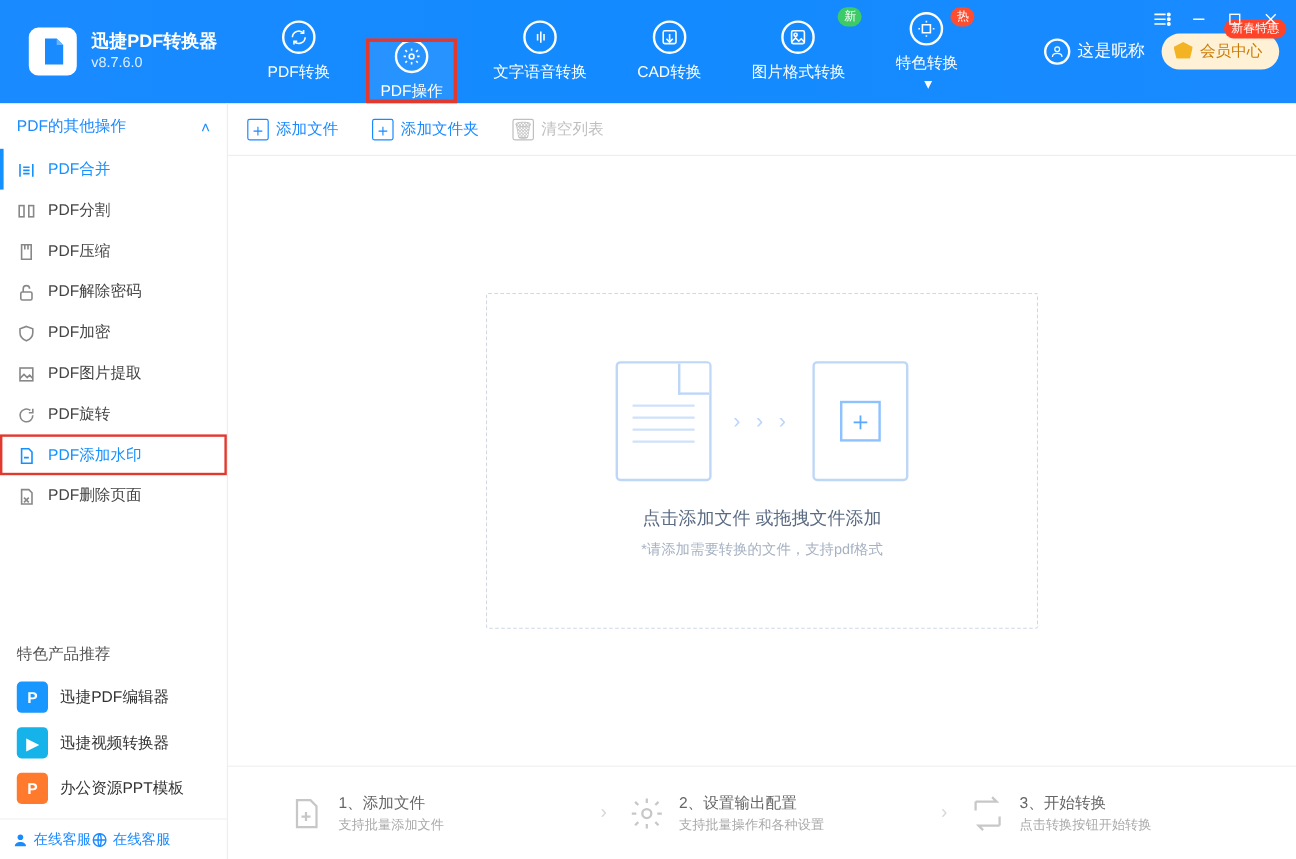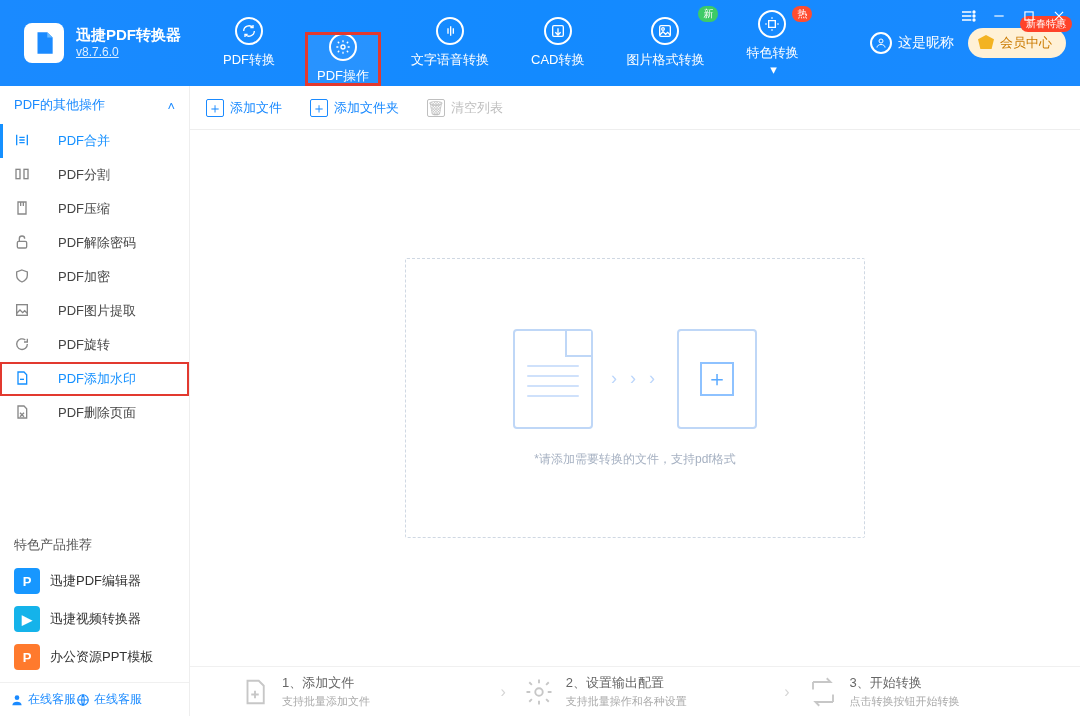--- a/index.html
+++ b/index.html
@@ -2,21 +2,21 @@
 <html><head>
 <meta charset="utf-8">
 <style>
   * { box-sizing: border-box; margin:0; padding:0; }
   body { font-family: "Microsoft YaHei","PingFang SC",Arial,sans-serif; font-size:13px; color:#333; background:#fff; width:1080px; height:716px; overflow:hidden; }
   .titlebar { height:86px; background:linear-gradient(90deg,#1a8aff,#138aff,#1a8aff); color:#fff; display:flex; align-items:center; }
   .logo { width:40px; height:40px; background:#fff; border-radius:8px; display:flex; align-items:center; justify-content:center; margin-left:24px; margin-right:12px; }
   .logo svg { width:26px; height:26px; }
   .app-titles { display:flex; flex-direction:column; line-height:1.3; }
   .app-title { font-size:15px; font-weight:600; }
-  .app-version { font-size:12px; opacity:.85;text-decoration:underline; }
+  .app-version { font-size:12px; opacity:.85; }
   .nav { display:flex; margin-left:30px; gap:18px; height:100%; align-items:stretch; }
   .nav-item { position:relative; display:flex; flex-direction:column; align-items:center; justify-content:center; padding:0 12px; cursor:pointer; }
   .nav-item .nic { width:28px; height:28px; border:2px solid #fff; border-radius:50%; display:flex; align-items:center; justify-content:center; margin-bottom:6px; }
   .nav-item .nic svg { width:16px; height:16px; stroke:#fff; fill:none; stroke-width:2; }
   .nav-item .lbl { font-size:13px; }
   .nav-item.active { background:rgba(255,255,255,0.08); }
   .nav-item.hl { outline:3px solid #e2392f; outline-offset:-3px;margin-top:32px; }
   .tag { position:absolute; top:6px; right:-2px; font-size:10px; padding:1px 5px; border-radius:8px; }
   .tag.green{ background:#3dcb67; }
   .tag.red{ background:#ff4d30; }
@@ -27,21 +27,21 @@
   .vip-btn::before { content:""; position:absolute; left:10px; top:7px; width:16px; height:14px; background:#f3b322; clip-path:polygon(50% 0,100% 30%,85% 100%,15% 100%,0 30%); }
   .vip-tag { position:absolute; top:-12px; right:-6px; background:#ff4329; color:#fff; font-size:10px; border-radius:8px; padding:1px 6px; }
   .sys-right-top { position:absolute; top:8px; right:14px; display:flex; gap:16px; align-items:center; color:#fff; }
   .sys-icn { cursor:pointer; display:flex; align-items:center; }
 
   .body { display:flex; height:calc(716px - 86px); }
   .sidebar { width:190px; border-right:1px solid #eee; display:flex; flex-direction:column; position:relative; }
   .side-header { display:flex; align-items:flex-end; justify-content:space-between; padding:10px 14px; font-size:13px; color:#1a8aff; cursor:pointer; }
   .side-header .chev { color:#1a8aff; }
   .side-list { flex:none; }
-  .side-item { display:flex; align-items:flex-start; gap:28px; padding:8px 14px; cursor:pointer; font-size:13px; color:#444; height:34px; }
+  .side-item { display:flex; align-items:flex-end; gap:10px; padding:8px 14px; cursor:pointer; font-size:13px; color:#444; height:34px; }
   .side-item.active { color:#1590ff; border-left:3px solid #1590ff; padding-left:11px; }
   .side-item.boxed { outline:2px solid #e2392f; outline-offset:-2px; color:#1590ff; }
   .side-icn { width:16px; height:16px; display:flex; align-items:center; justify-content:center; color:#888; }
   .side-item.active .side-icn, .side-item.boxed .side-icn { color:#1590ff; }
   .side-icn svg { width:16px; height:16px; }
 
   .promo { margin-top:auto; padding:10px 8px 6px; }
   .promo-title { font-size:13px; color:#555; margin:0 6px 8px; }
   .promo-item { display:flex; align-items:center; gap:10px; padding:6px; cursor:pointer; font-size:13px; color:#333; }
   .promo-ic { width:26px; height:26px; border-radius:4px; display:flex; align-items:center; justify-content:center; color:#fff; font-weight:700; font-size:13px; }
@@ -64,21 +64,21 @@
   .doc-rect { width:80px; height:100px; border:2px solid #bfd7f7; border-radius:4px; position:relative; background:#fff; }
   .doc-rect.file::before { content:""; position:absolute; top:0; right:0; width:24px; height:24px; background:#fff; border-left:2px solid #bfd7f7; border-bottom:2px solid #bfd7f7; }
   .doc-lines { position:absolute; left:12px; right:12px; top:34px; }
   .doc-lines div { height:2px; background:#cfe1fb; margin-bottom:8px; border-radius:1px; }
   .plus-rect { display:flex; align-items:center; justify-content:center; }
   .plus-inner { width:34px; height:34px; border:2px solid #8ec2ff; display:flex; align-items:center; justify-content:center; color:#5aa9ff; font-size:22px; }
   .arrows { color:#bcd6fb; font-size:18px; letter-spacing:4px; }
   .drop-title { font-size:15px; color:#5a6b82; margin-bottom:8px; }
   .drop-sub { font-size:12px; color:#a6b1c2; }
 
-  .steps { height:50px; border-top:1px solid #f0f0f0; display:flex; align-items:center; padding:0 30px 0 50px; }
+  .steps { height:78px; border-top:1px solid #f0f0f0; display:flex; align-items:center; padding:0 30px 0 50px; }
   .step { display:flex; align-items:center; gap:12px; flex:1; }
   .step-ic { width:30px; height:30px; color:#c7c7c7; }
   .step-txt .st { font-size:13px; color:#666; }
   .step-txt .ss { font-size:11px; color:#aaa; margin-top:2px; }
   .step-arrow { color:#d6d6d6; font-size:16px; margin:0 18px; }
 </style>
 </head>
 <body>
 
 <div class="titlebar">
@@ -342,20 +342,21 @@
                 <div></div>
                 <div></div>
                 <div></div>
               </div>
           </div>
           <div class="arrows">› › ›</div>
           <div class="doc-rect plus-rect">
             <div class="plus-inner">＋</div>
           </div>
         </div>
+        <div class="drop-title">点击添加文件 或拖拽文件添加</div>
         <div class="drop-sub">*请添加需要转换的文件，支持pdf格式</div>
       </div>
     </div>
 
     <div class="steps">
       <div class="step">
         <svg class="step-ic" viewBox="0 0 24 24" fill="none" stroke="currentColor" stroke-width="1.5">
             <path d="M6 3h9l4 4v14H6z"></path>
             <path d="M12 11v6M9 14h6"></path>
           </svg>

